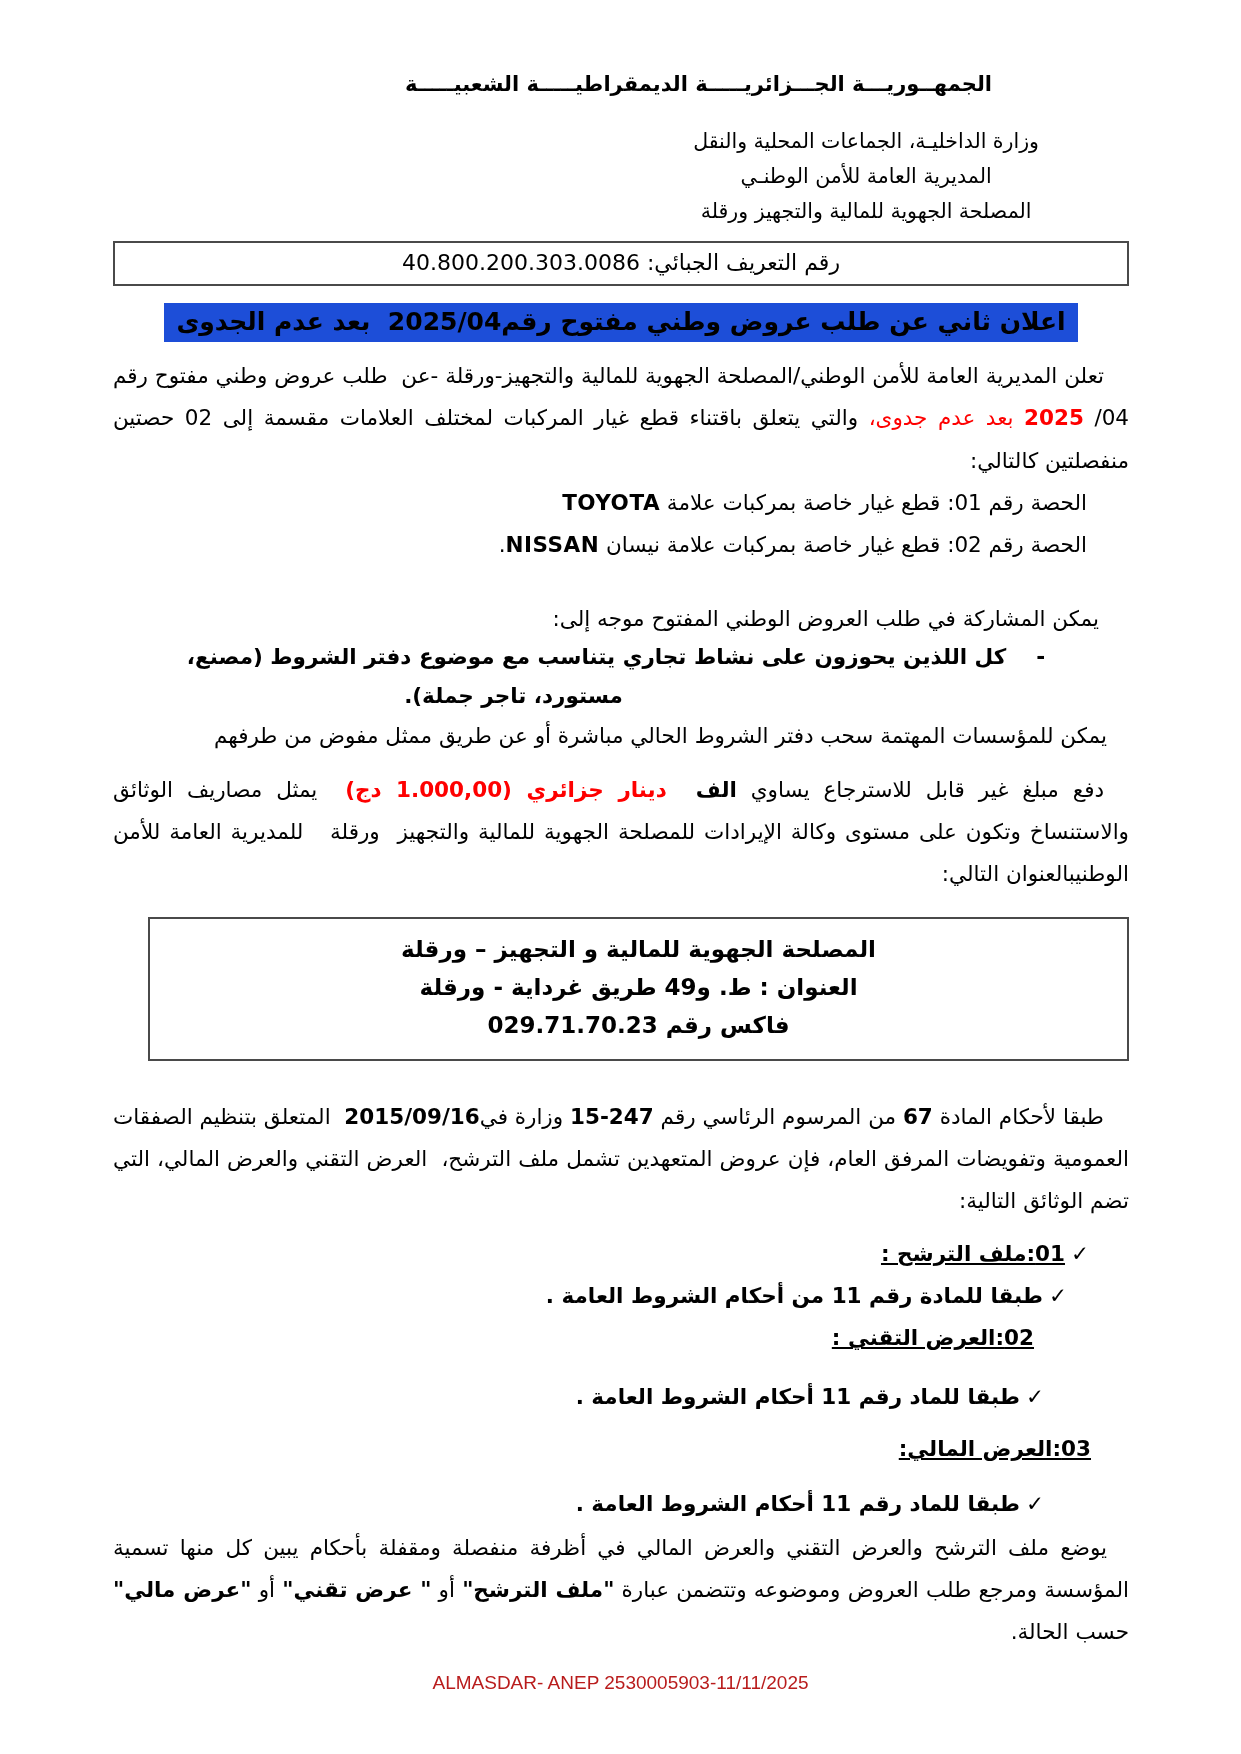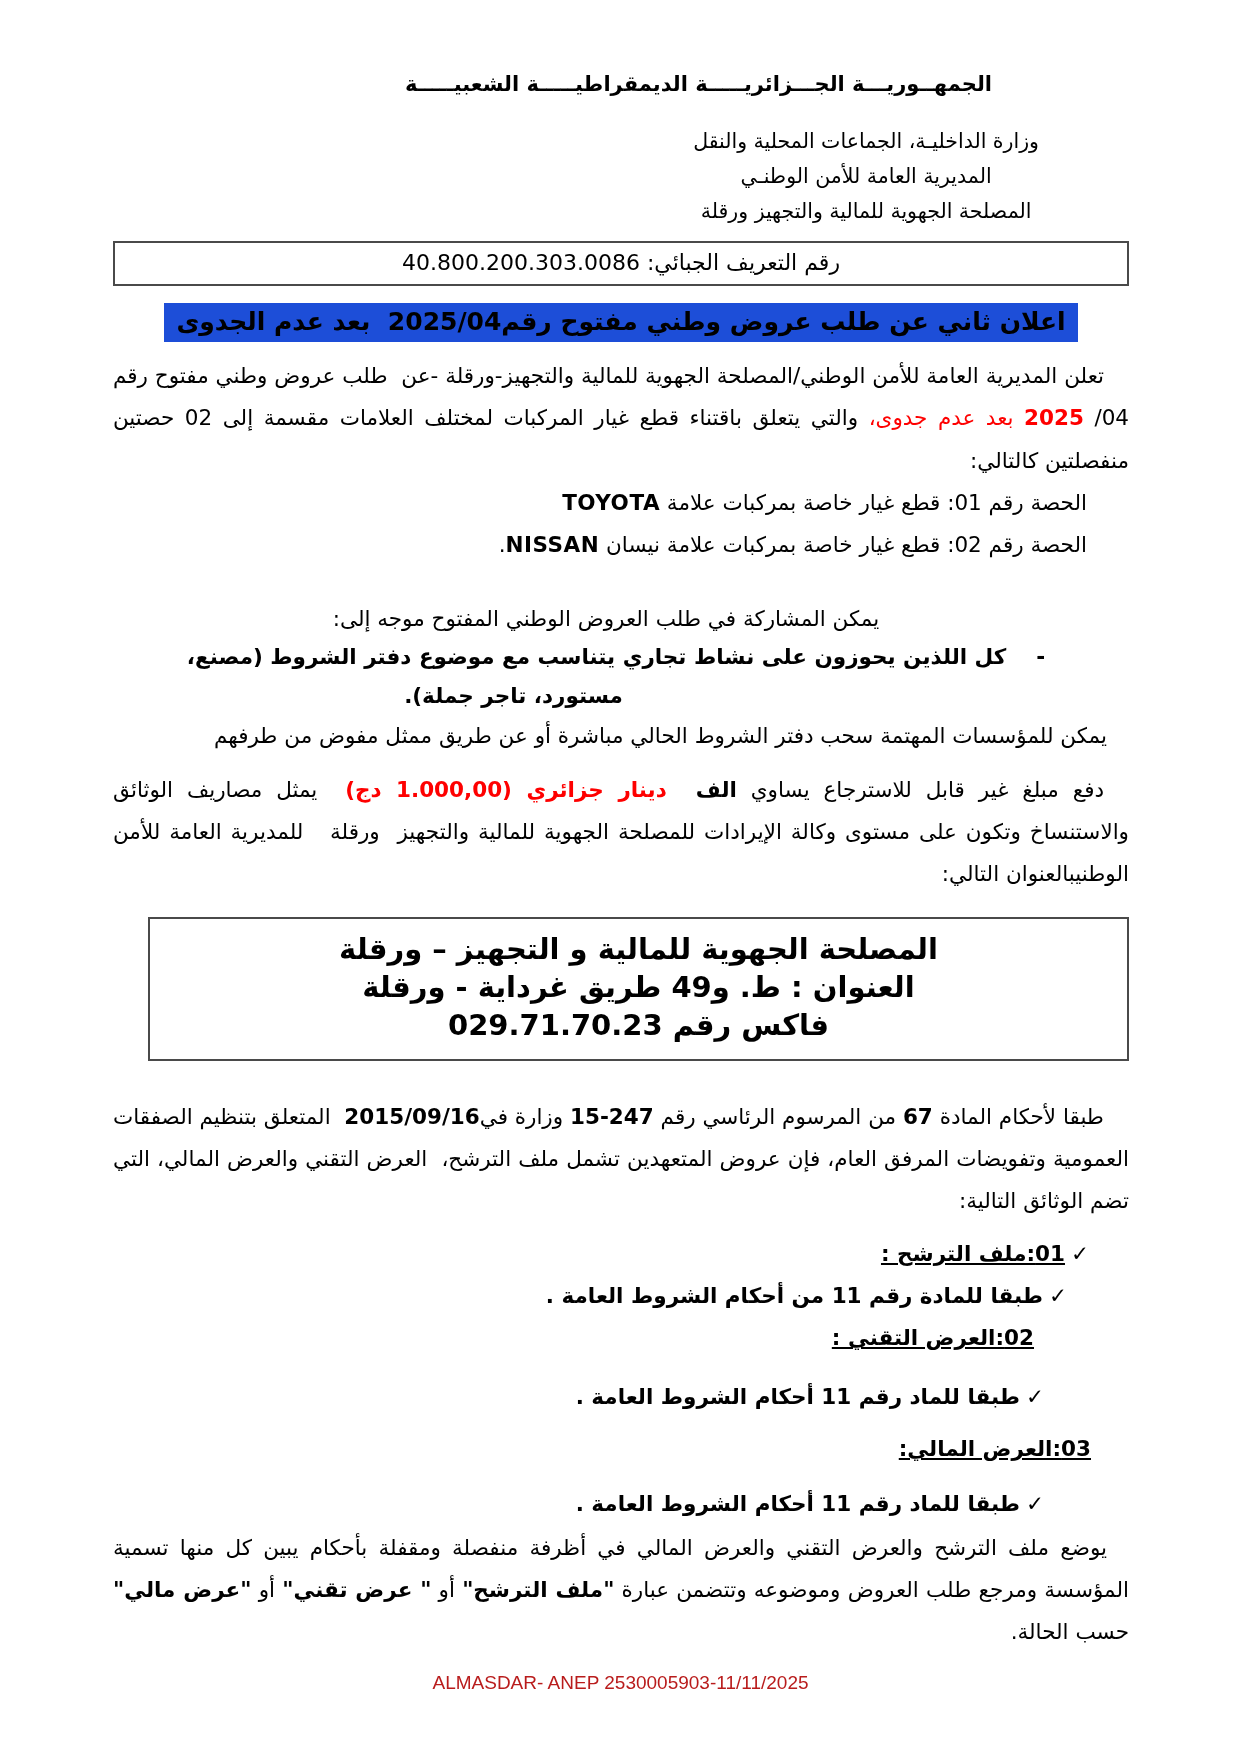--- a/index.html
+++ b/index.html
@@ -60,21 +60,21 @@
   }
   .indent { text-indent: 25px; }
   .p1 { margin-top: 13px; }
   .lot { margin-right: 42px; line-height: 1.97; font-size: 21.5px; text-align: right; }
   .brand { font-weight: bold; letter-spacing: 0.5px; }
   .participation {
     margin-top: 33px;
     margin-right: 30px;
     font-size: 21.5px;
     line-height: 1.8;
-    text-align: center;
+    text-align: right;
   }
   .bullet {
     font-weight: bold;
     font-size: 21.5px;
     line-height: 1.8;
     margin-right: 45px;
     margin-left: 35px;
     padding-right: 205px;
     text-indent: -205px;
     text-align: center;
@@ -84,21 +84,21 @@
     line-height: 1.9;
     margin-right: 22px;
   }
   .payment { margin-top: 12px; }
   .addrbox {
     margin-top: 21px;
     margin-left: 35px;
     border: 2px solid #4a4a4a;
     text-align: center;
     font-weight: bold;
-    font-size: 29px;
+    font-size: 23px;
     line-height: 38px;
     padding: 11px 0 15px 0;
   }
   .decree { margin-top: 35px; }
   .chk {
     font-weight: bold;
     font-size: 21.5px;
     line-height: 1.97;
     text-align: right;
   }

